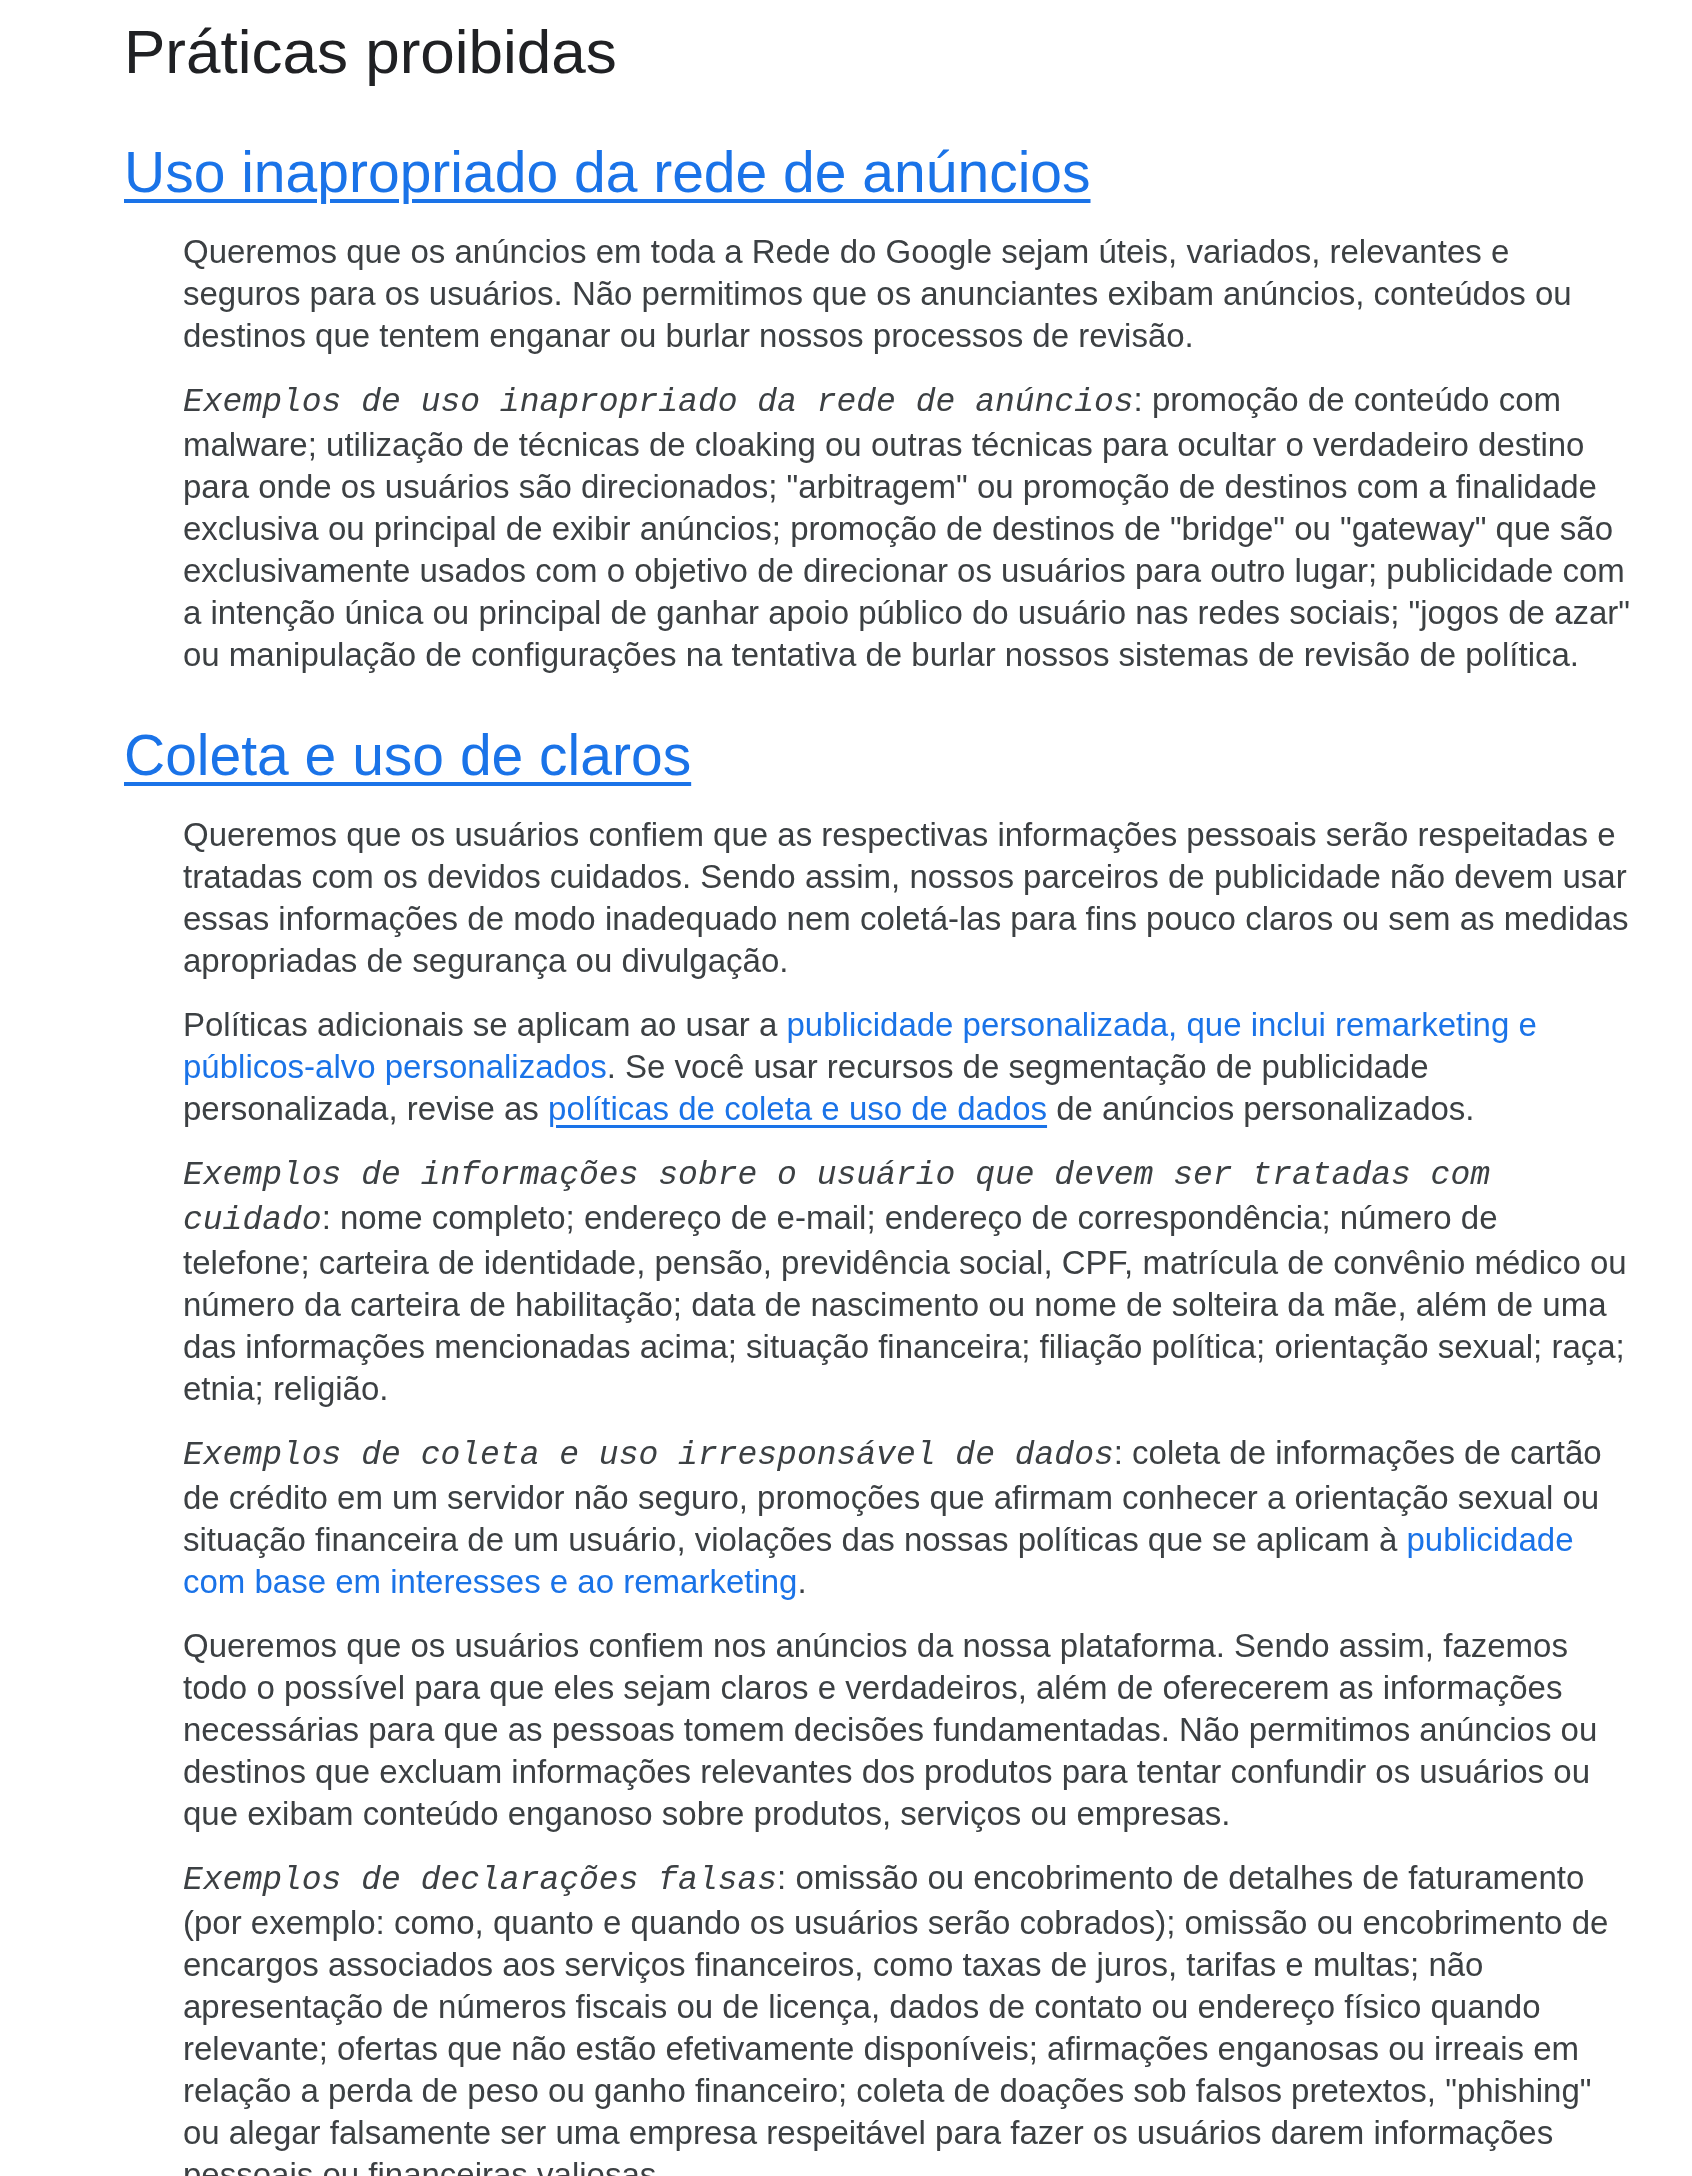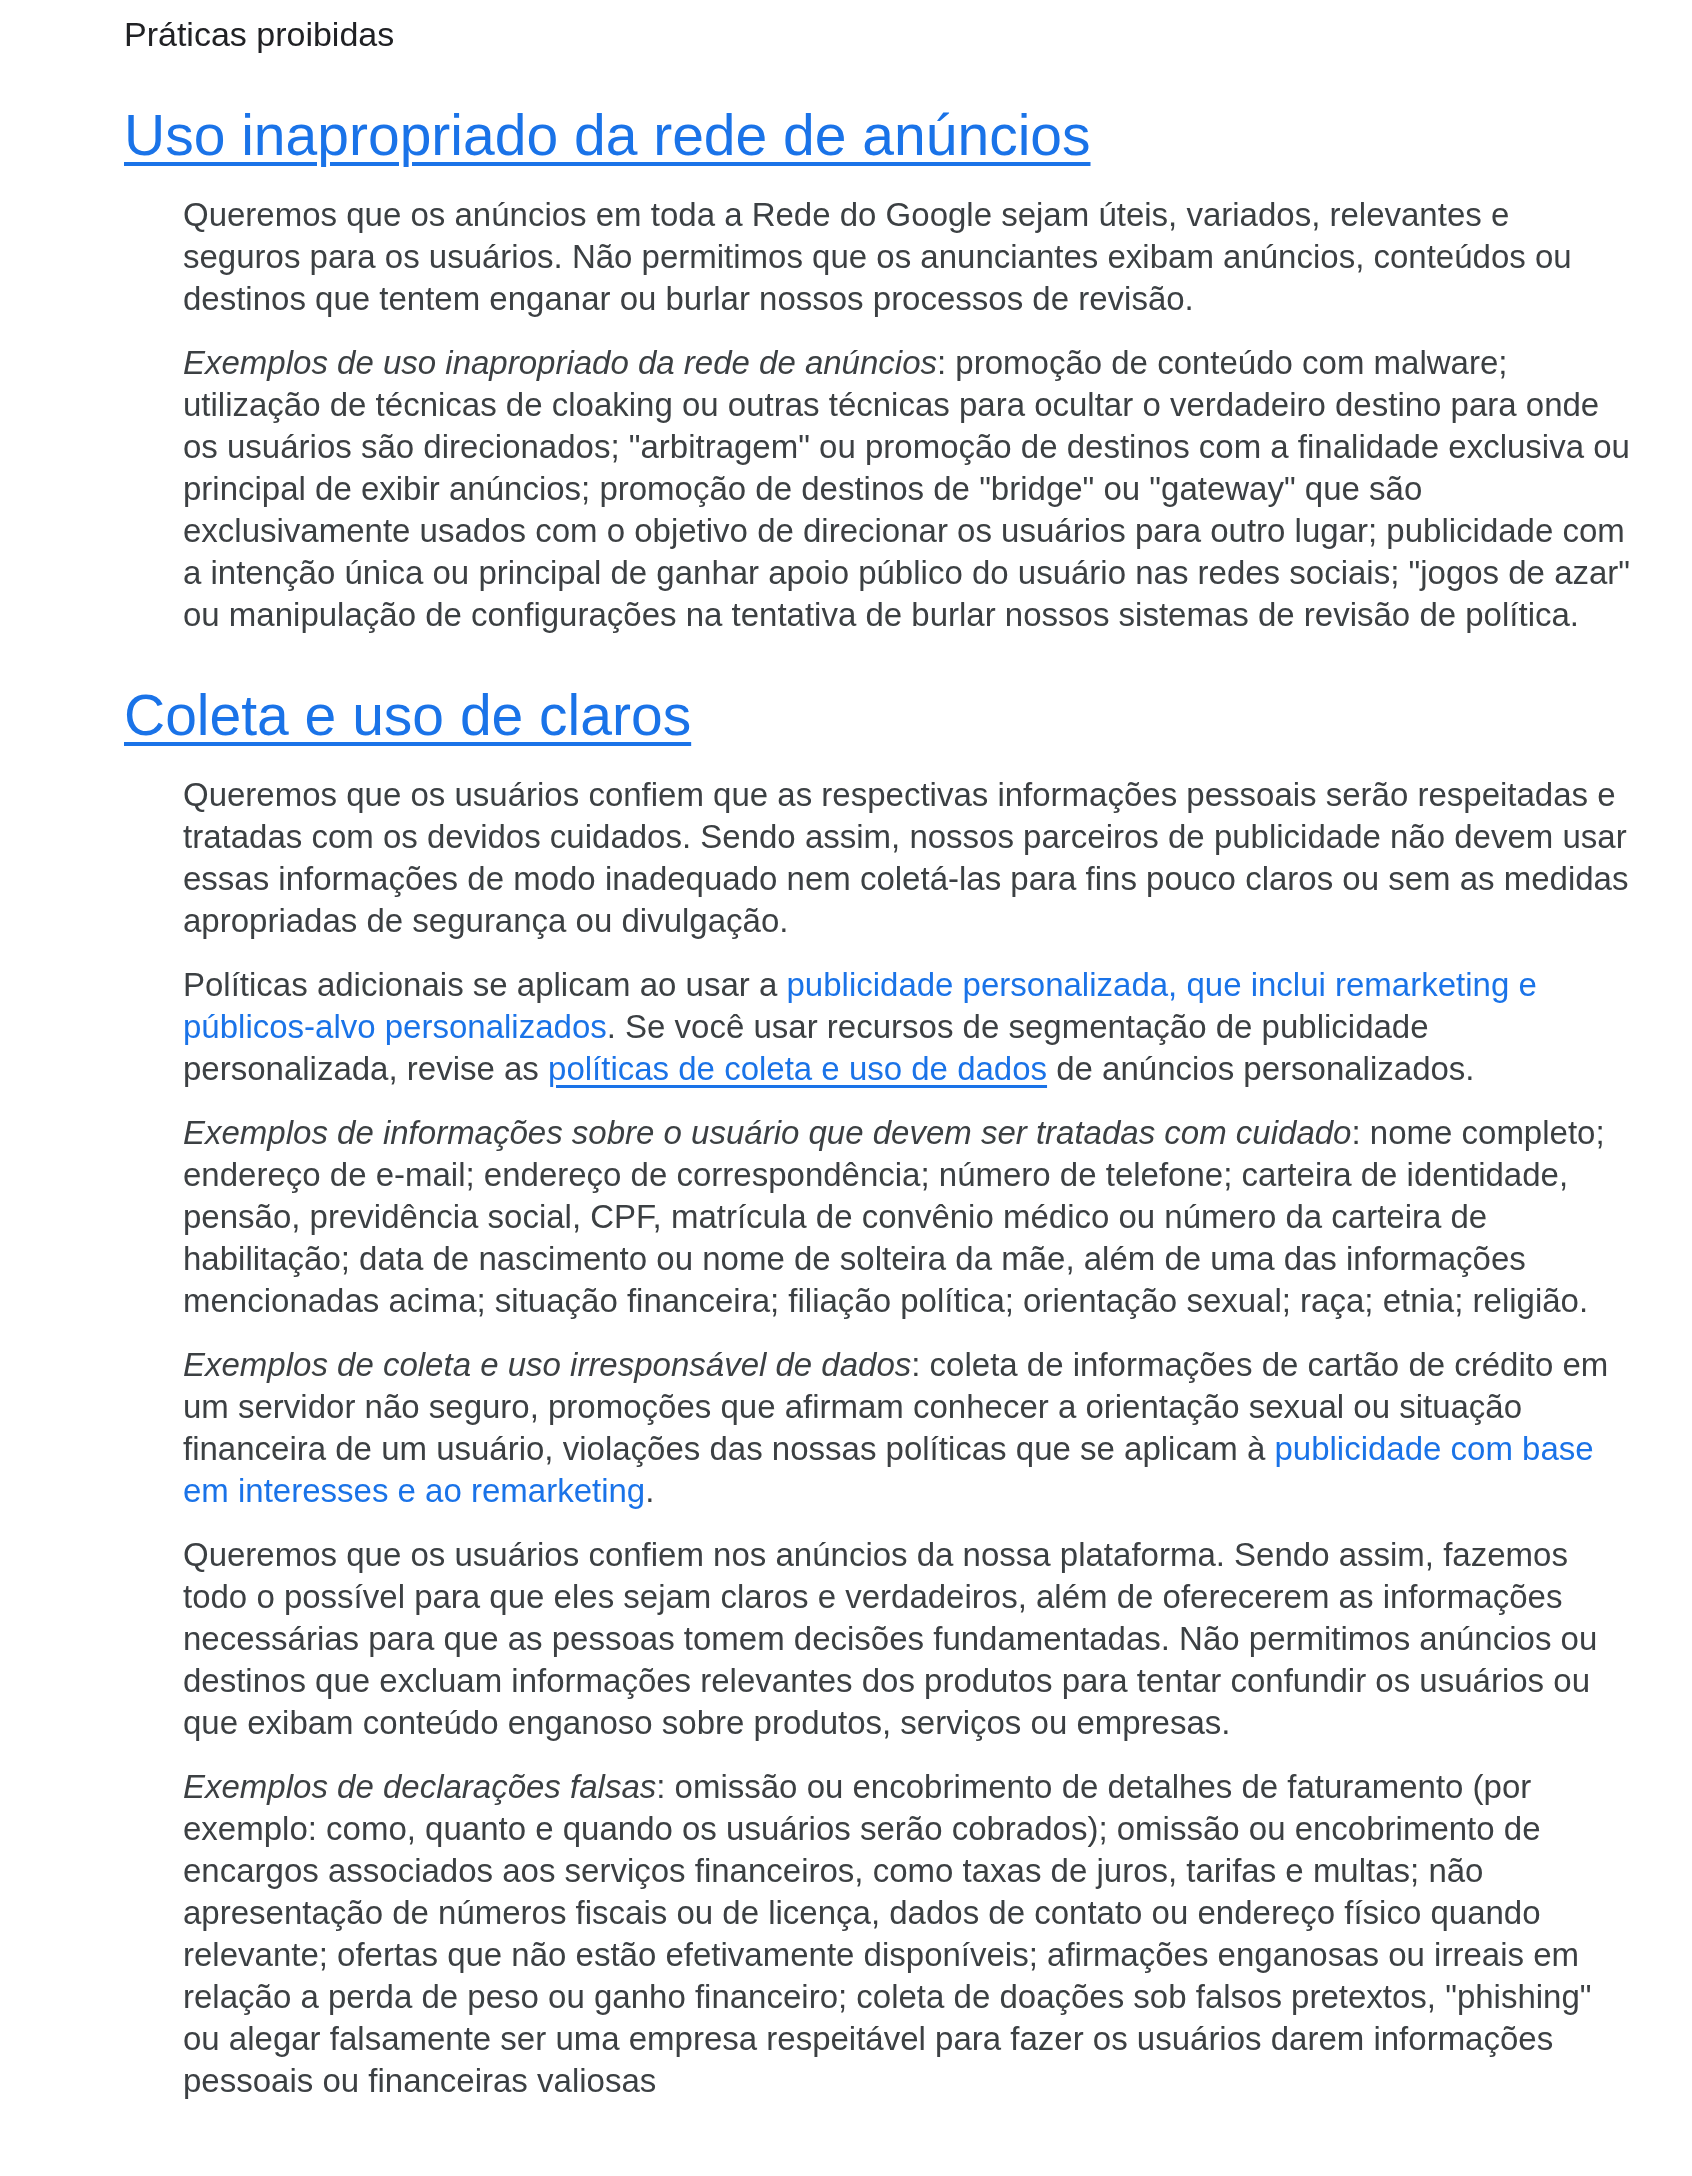--- a/index.html
+++ b/index.html
@@ -5,21 +5,21 @@
   html, body { margin: 0; padding: 0; background: #ffffff; }
   body {
     width: 1693px;
     height: 2177px;
     overflow: hidden;
     font-family: "Liberation Sans", sans-serif;
     -webkit-font-smoothing: antialiased;
   }
   .doc { padding: 12.2px 61px 0 124px; }
   .doc-title {
-    font-size: 34px;
+    font-size: 62px;
     font-weight: 400;
     line-height: 1.3;
     color: #202124;
     margin: 0;
     letter-spacing: 0;
   }
   .section-heading {
     font-size: 57px;
     font-weight: 400;
     line-height: 1.2;
@@ -32,21 +32,21 @@
     text-underline-offset: 7px;
     cursor: pointer;
   }
   p.body-paragraph {
     font-size: 33px;
     line-height: 42px;
     color: #3c4043;
     margin: 22px 0 22px 59px;
     max-width: 1450px;
   }
-  p.body-paragraph em { font-style: italic; }
+  p.body-paragraph em { font-style: italic; font-family: Liberation Mono, monospace; }
   a.inline-link {
     color: #1a73e8;
     text-decoration: none;
     cursor: pointer;
   }
   a.inline-link.underlined {
     text-decoration: underline;
     text-decoration-thickness: 2.6px;
     text-underline-offset: 5.2px;
     margin-top: 48px;

